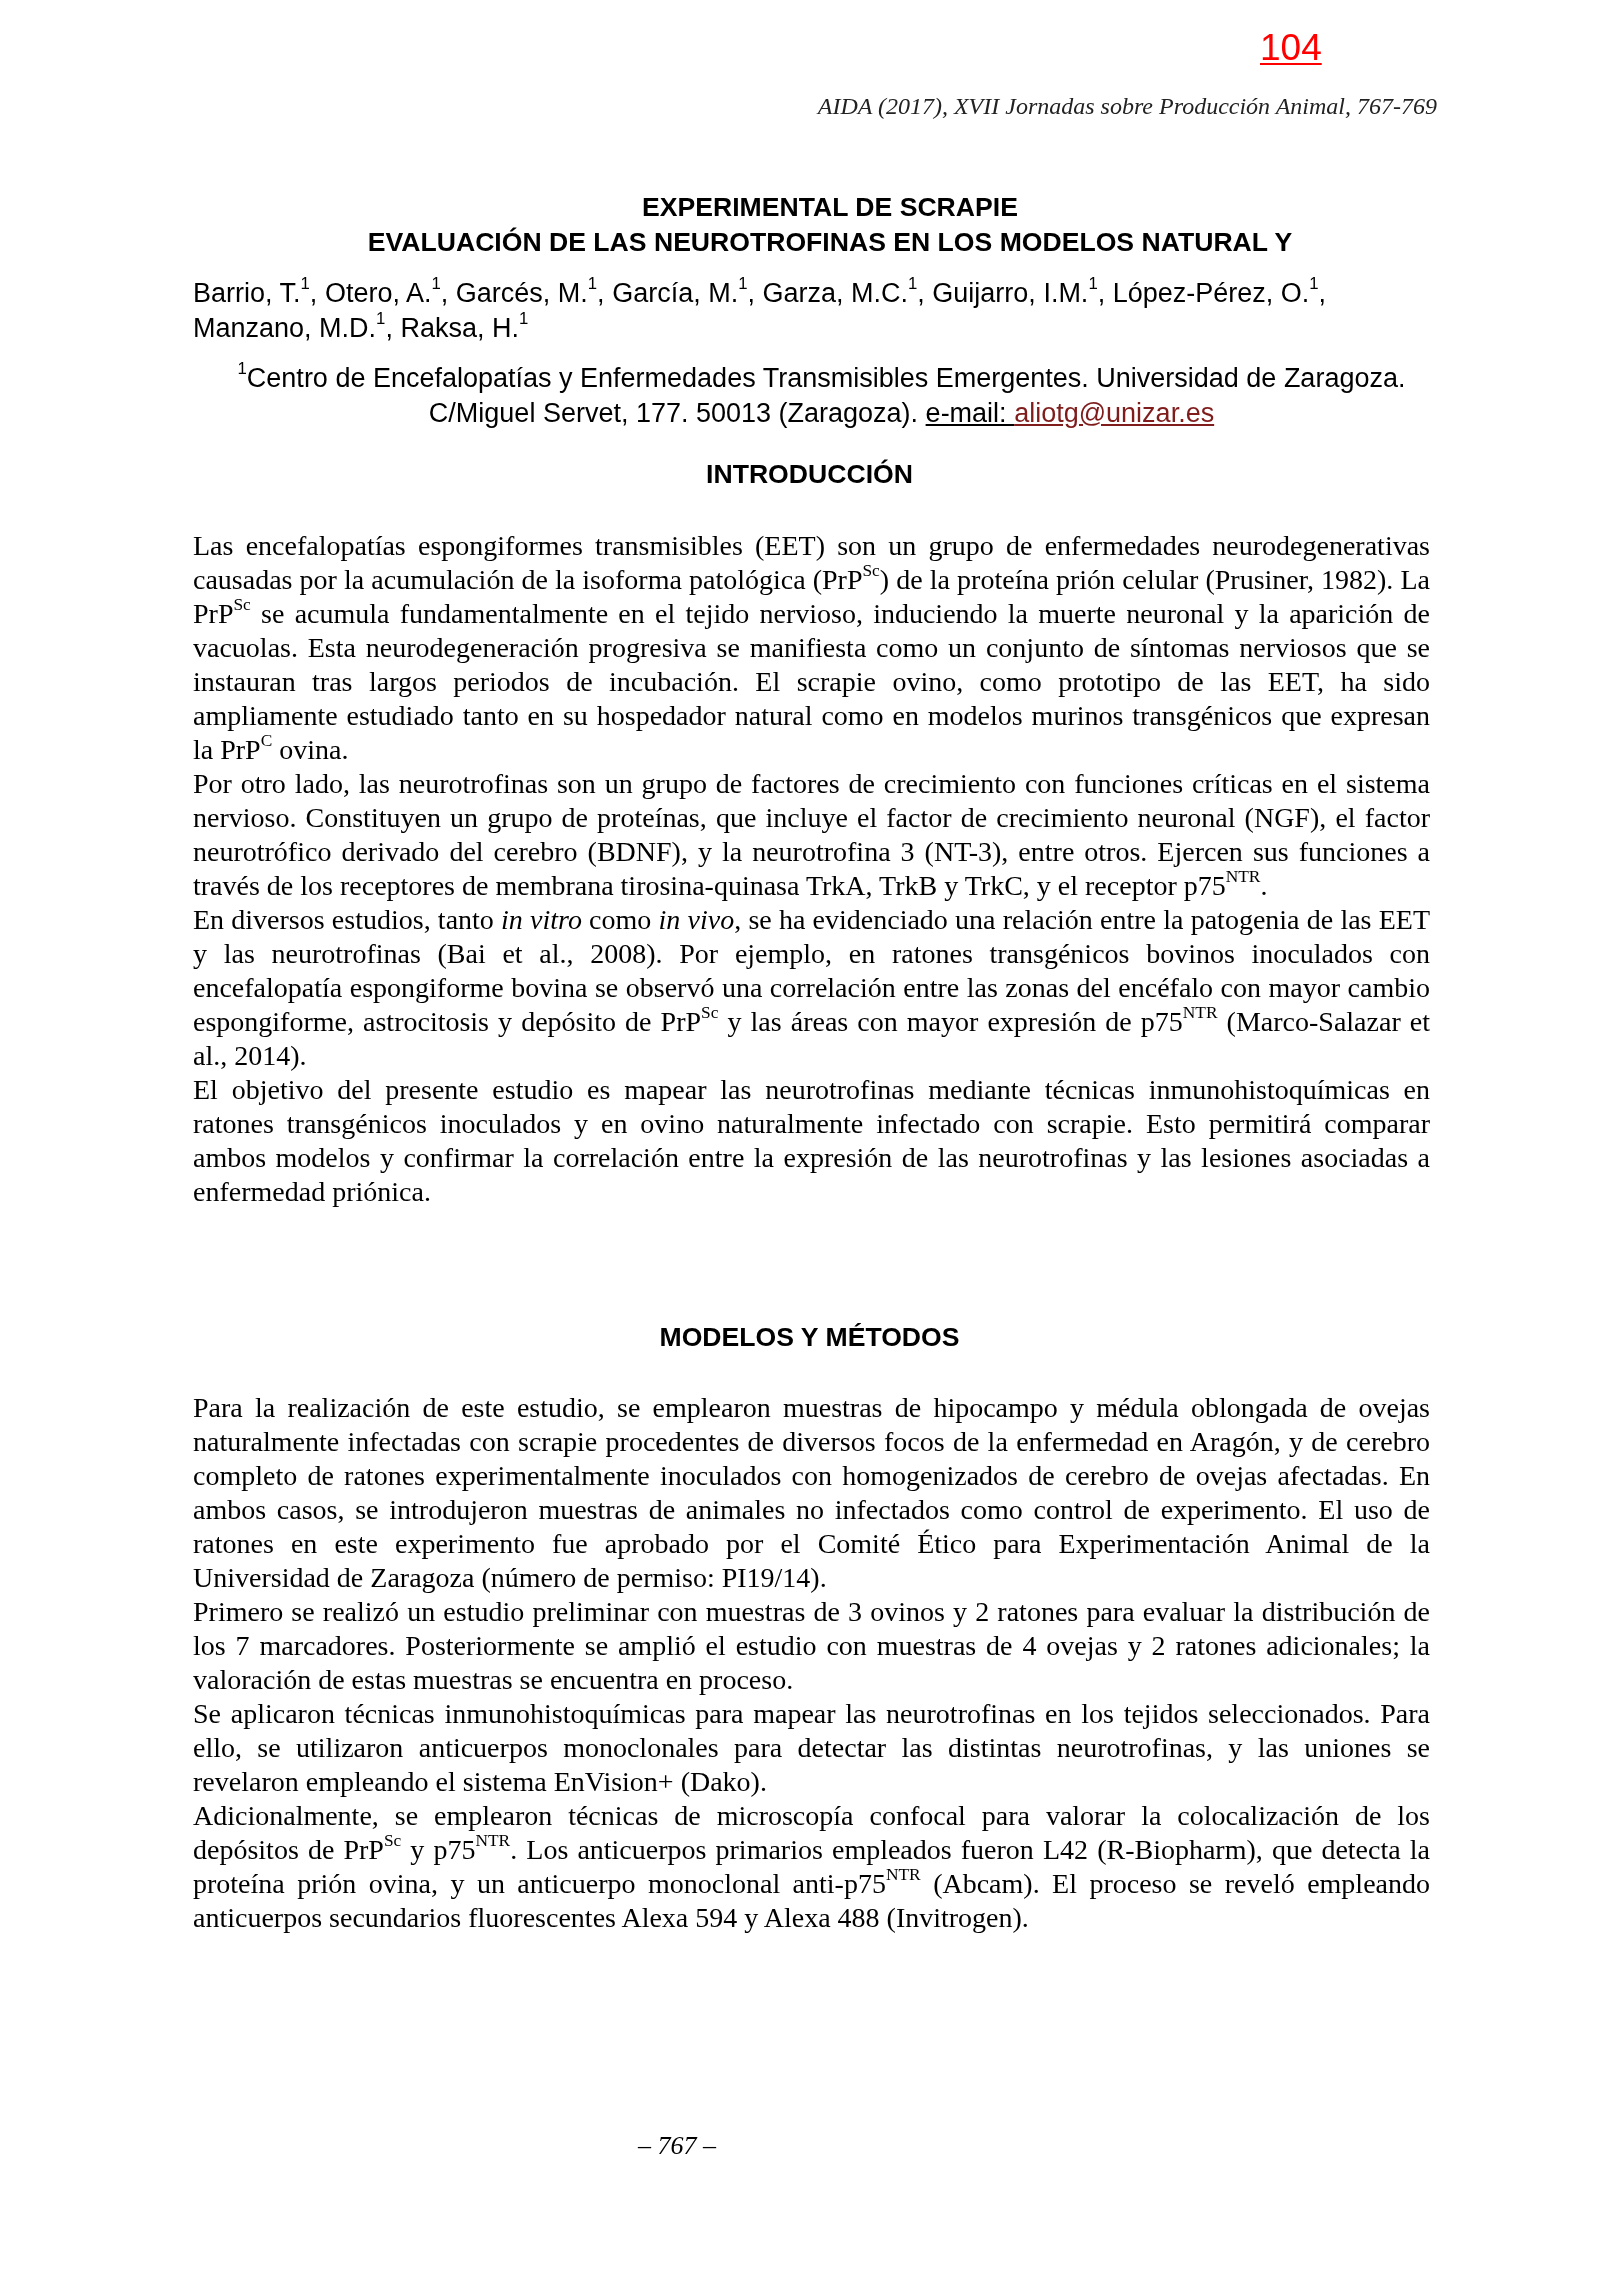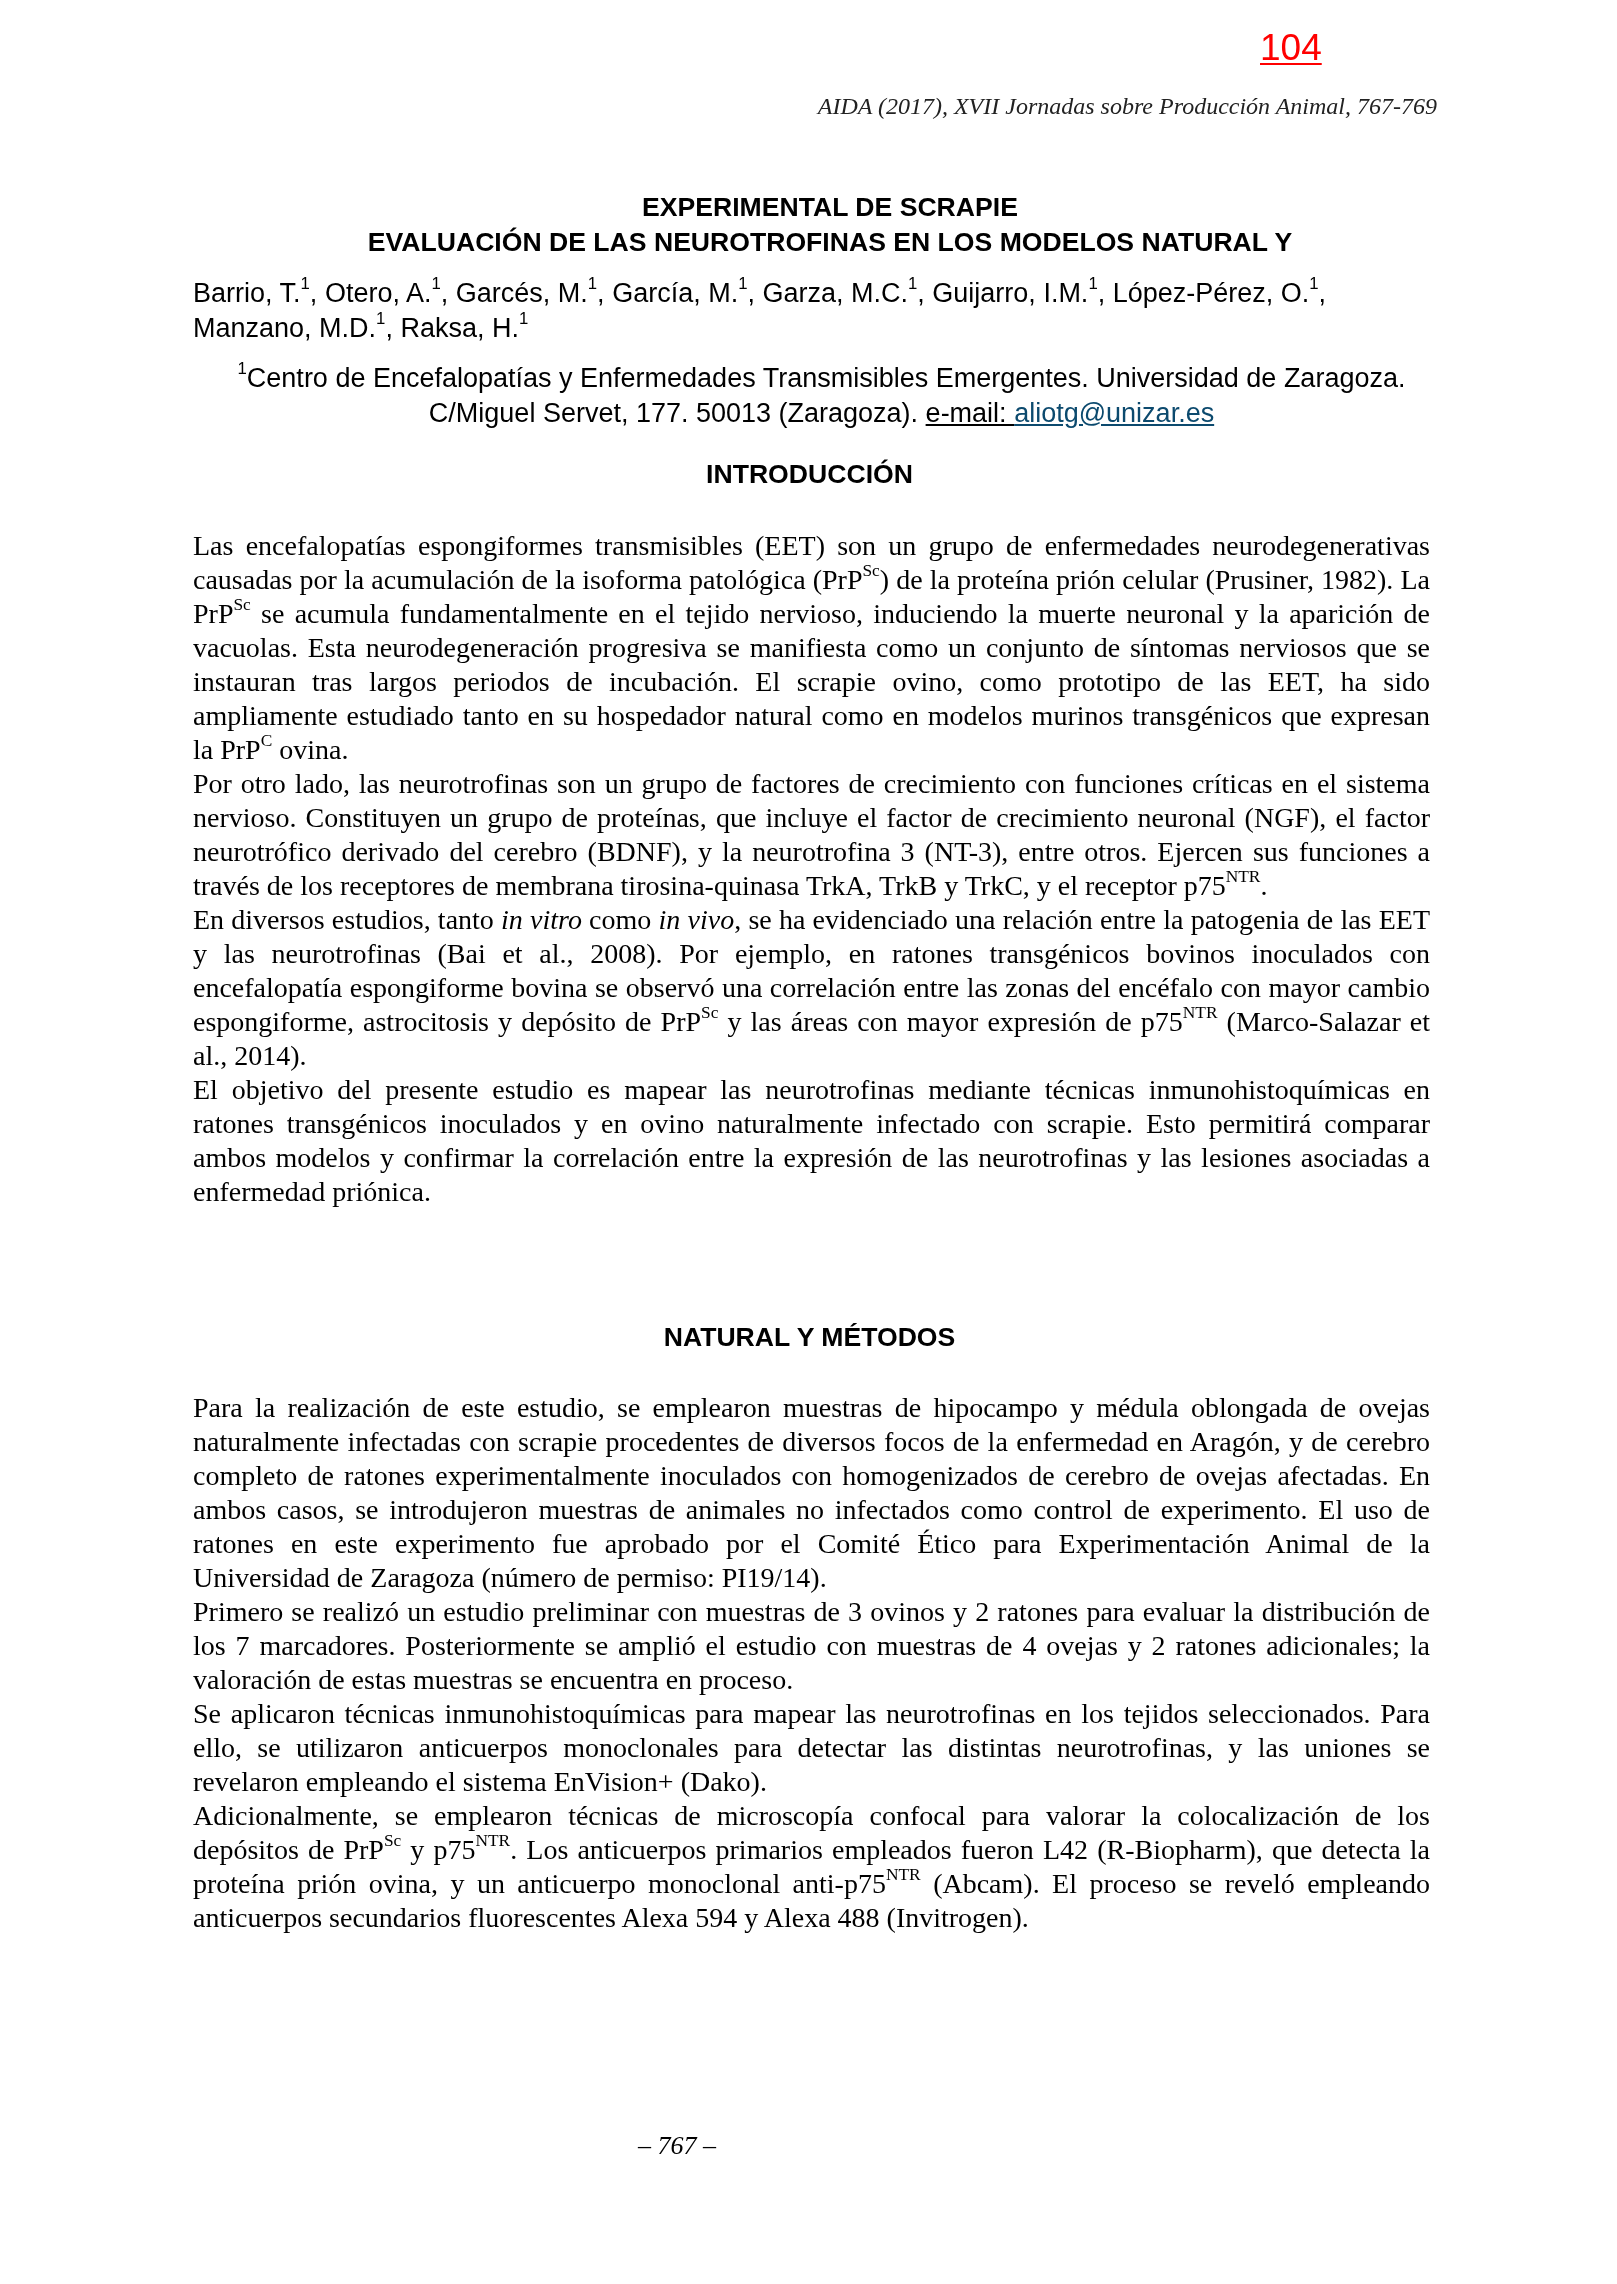--- a/index.html
+++ b/index.html
@@ -20,21 +20,21 @@
   }
   .authors {
     position: absolute; left: 193px; width: 1257px; top: 276px;
     font-family: "Liberation Sans", sans-serif; font-size: 27px; line-height: 35px; 
   }
   .affil {
     position: absolute; left: 193px; width: 1257px; top: 361px;
     font-family: "Liberation Sans", sans-serif; font-size: 27px; line-height: 35px; text-align: center;
   }
   .affil .u { text-decoration: underline; }
-  .affil a { color: #0c4a6e; text-decoration: underline; }
+  .affil a { color: #7f1d1d; text-decoration: underline; }
   sup { font-size: 62%; line-height: 0; vertical-align: 0.75em; }
   .section-heading {
     position: absolute; left: 181px; width: 1257px;
     font-family: "Liberation Sans", sans-serif; font-weight: bold; font-size: 26.6px; text-align: center;
   }
   .body-block {
     position: absolute; left: 193px; width: 1237px;
     font-family: Liberation Serif, serif; font-size: 28px; line-height: 34px;
   }
   .body-block p { margin: 0; text-align: justify; }
@@ -61,21 +61,21 @@
 </div>
 
 <div class="section-heading" style="top:459px;">INTRODUCCIÓN</div>
 <div class="body-block" style="top:529px;">
     <p>Las encefalopatías espongiformes transmisibles (EET) son un grupo de enfermedades neurodegenerativas causadas por la acumulación de la isoforma patológica (PrP<sup>Sc</sup>) de la proteína prión celular (Prusiner, 1982). La PrP<sup>Sc</sup> se acumula fundamentalmente en el tejido nervioso, induciendo la muerte neuronal y la aparición de vacuolas. Esta neurodegeneración progresiva se manifiesta como un conjunto de síntomas nerviosos que se instauran tras largos periodos de incubación. El scrapie ovino, como prototipo de las EET, ha sido ampliamente estudiado tanto en su hospedador natural como en modelos murinos transgénicos que expresan la PrP<sup>C</sup> ovina.</p>
     <p>Por otro lado, las neurotrofinas son un grupo de factores de crecimiento con funciones críticas en el sistema nervioso. Constituyen un grupo de proteínas, que incluye el factor de crecimiento neuronal (NGF), el factor neurotrófico derivado del cerebro (BDNF), y la neurotrofina 3 (NT-3), entre otros. Ejercen sus funciones a través de los receptores de membrana tirosina-quinasa TrkA, TrkB y TrkC, y el receptor p75<sup>NTR</sup>.</p>
     <p>En diversos estudios, tanto <i>in vitro</i> como <i>in vivo</i>, se ha evidenciado una relación entre la patogenia de las EET y las neurotrofinas (Bai et al., 2008). Por ejemplo, en ratones transgénicos bovinos inoculados con encefalopatía espongiforme bovina se observó una correlación entre las zonas del encéfalo con mayor cambio espongiforme, astrocitosis y depósito de PrP<sup>Sc</sup> y las áreas con mayor expresión de p75<sup>NTR</sup> (Marco-Salazar et al., 2014).</p>
     <p>El objetivo del presente estudio es mapear las neurotrofinas mediante técnicas inmunohistoquímicas en ratones transgénicos inoculados y en ovino naturalmente infectado con scrapie. Esto permitirá comparar ambos modelos y confirmar la correlación entre la expresión de las neurotrofinas y las lesiones asociadas a enfermedad priónica.</p>
   </div>
 
-<div class="section-heading" style="top:1322px;">NATURAL Y MÉTODOS</div>
+<div class="section-heading" style="top:1322px;">MODELOS Y MÉTODOS</div>
 <div class="body-block" style="top:1391px;">
     <p>Para la realización de este estudio, se emplearon muestras de hipocampo y médula oblongada de ovejas naturalmente infectadas con scrapie procedentes de diversos focos de la enfermedad en Aragón, y de cerebro completo de ratones experimentalmente inoculados con homogenizados de cerebro de ovejas afectadas. En ambos casos, se introdujeron muestras de animales no infectados como control de experimento. El uso de ratones en este experimento fue aprobado por el Comité Ético para Experimentación Animal de la Universidad de Zaragoza (número de permiso: PI19/14).</p>
     <p>Primero se realizó un estudio preliminar con muestras de 3 ovinos y 2 ratones para evaluar la distribución de los 7 marcadores. Posteriormente se amplió el estudio con muestras de 4 ovejas y 2 ratones adicionales; la valoración de estas muestras se encuentra en proceso.</p>
     <p>Se aplicaron técnicas inmunohistoquímicas para mapear las neurotrofinas en los tejidos seleccionados. Para ello, se utilizaron anticuerpos monoclonales para detectar las distintas neurotrofinas, y las uniones se revelaron empleando el sistema EnVision+ (Dako).</p>
     <p>Adicionalmente, se emplearon técnicas de microscopía confocal para valorar la colocalización de los depósitos de PrP<sup>Sc</sup> y p75<sup>NTR</sup>. Los anticuerpos primarios empleados fueron L42 (R-Biopharm), que detecta la proteína prión ovina, y un anticuerpo monoclonal anti-p75<sup>NTR</sup> (Abcam). El proceso se reveló empleando anticuerpos secundarios fluorescentes Alexa 594 y Alexa 488 (Invitrogen).</p>
   </div>
 
 <div class="footer">– 767 –</div>
 
 

